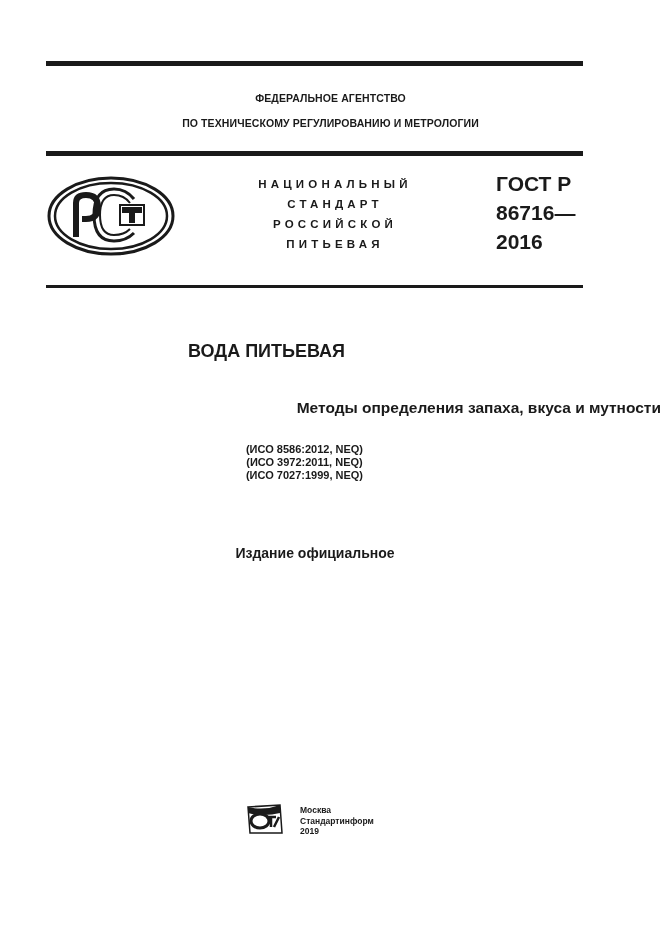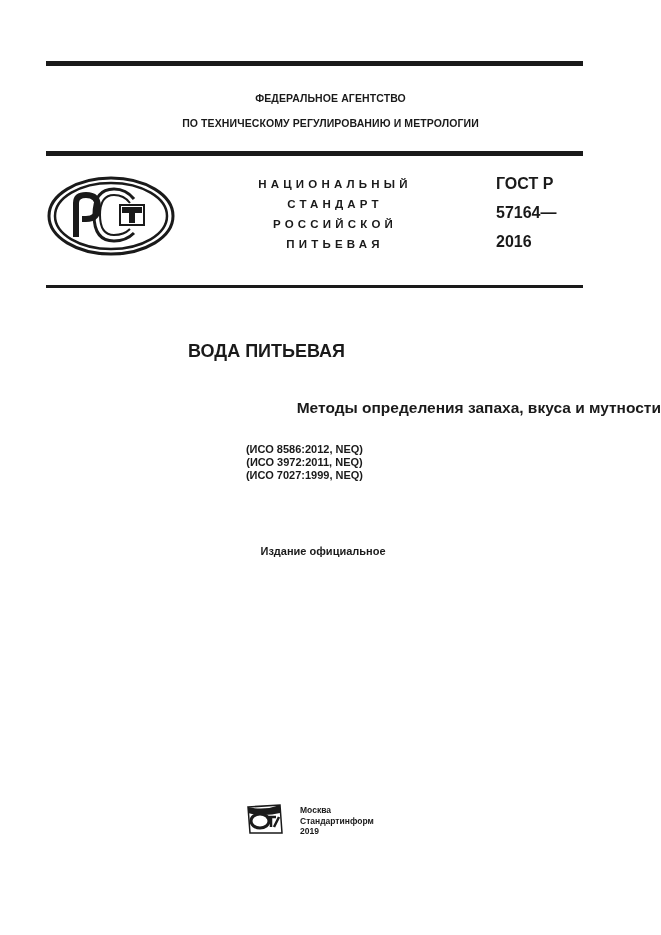--- a/index.html
+++ b/index.html
@@ -9,29 +9,29 @@
     .rule-top { top: 61px; height: 5px; }
     .rule-mid { top: 151px; height: 5px; }
     .rule-bot { top: 285px; height: 3px; }
     .agency { position: absolute; left: 0; width: 661px; text-align: center;
               font-weight: bold; font-size: 10.5px; letter-spacing: 0.1px; }
     .agency-1 { top: 92px; }
     .agency-2 { top: 117px; }
     .logo { position: absolute; left: 46px; top: 175px; width: 130px; height: 82px; }
     .national { position: absolute; left: 230px; top: 174px; width: 210px; text-align: center;
                 font-weight: bold; font-size: 11.5px; letter-spacing: 4.2px; line-height: 20px; }
-    .gost { position: absolute; left: 496px; top: 169px; font-weight: bold; font-size: 16px; line-height: 29px; }
+    .gost { position: absolute; left: 496px; top: 169px; font-weight: bold; font-size: 21px; line-height: 29px; }
     .title { position: absolute; left: 0; width: 533px; top: 341px; text-align: center;
              font-weight: bold; font-size: 18px; }
     .subtitle { position: absolute; left: 0; width: 661px; top: 399px; text-align: right;
                 font-weight: bold; font-size: 15.5px; }
     .iso { position: absolute; left: 0; width: 609px; top: 443px; text-align: center;
            font-weight: bold; font-size: 11px; line-height: 13px; }
     .edition { position: absolute; left: 0; width: 630px; top: 545px; text-align: center;
-               font-weight: bold; font-size: 11px; margin-left: 8px; }
+               font-weight: bold; font-size: 14px; }
     .publisher-logo { position: absolute; left: 246px; top: 803px; width: 38px; height: 32px; }
     .publisher { position: absolute; left: 300px; top: 805px; width: 70px; text-align: left;
                  font-weight: bold; font-size: 8.5px; line-height: 10.5px; }
   </style>
 </head>
 <body>
 
 <div class="rule rule-top"></div>
 
 <div class="agency agency-1">ФЕДЕРАЛЬНОЕ АГЕНТСТВО</div>
@@ -57,21 +57,21 @@
 
 <div class="national">
   <div>НАЦИОНАЛЬНЫЙ</div>
   <div>СТАНДАРТ</div>
   <div>РОССИЙСКОЙ</div>
   <div>ПИТЬЕВАЯ</div>
 </div>
 
 <div class="gost">
   <div>ГОСТ Р</div>
-  <div>57164—</div>
+  <div>86716—</div>
   <div>2016</div>
 </div>
 
 <div class="rule rule-bot"></div>
 
 <div class="title">ВОДА ПИТЬЕВАЯ</div>
 <div class="subtitle">Методы определения запаха, вкуса и мутности</div>
 
 <div class="iso">
   <div>(ИСО 8586:2012, NEQ)</div>

